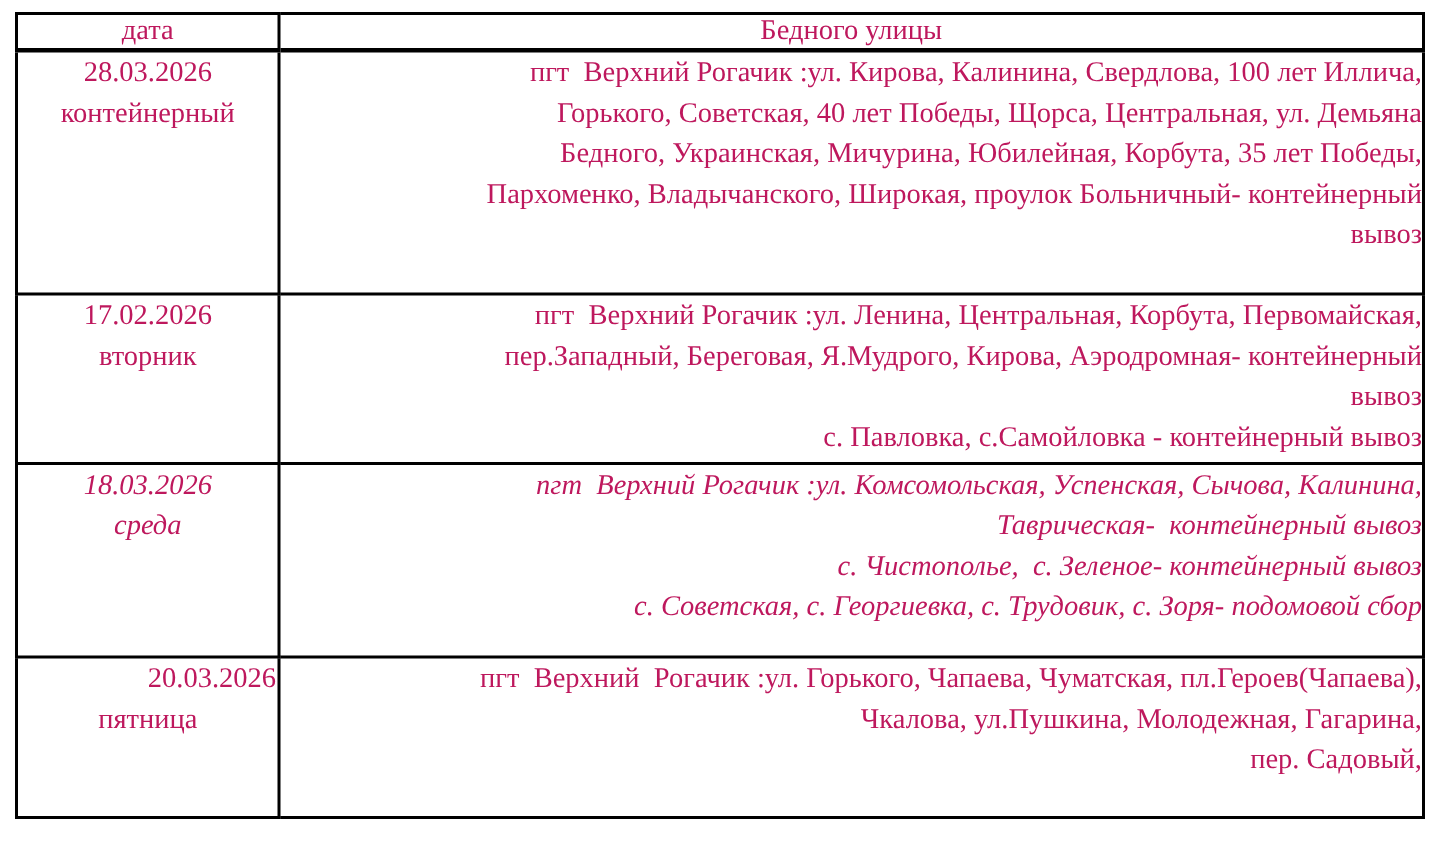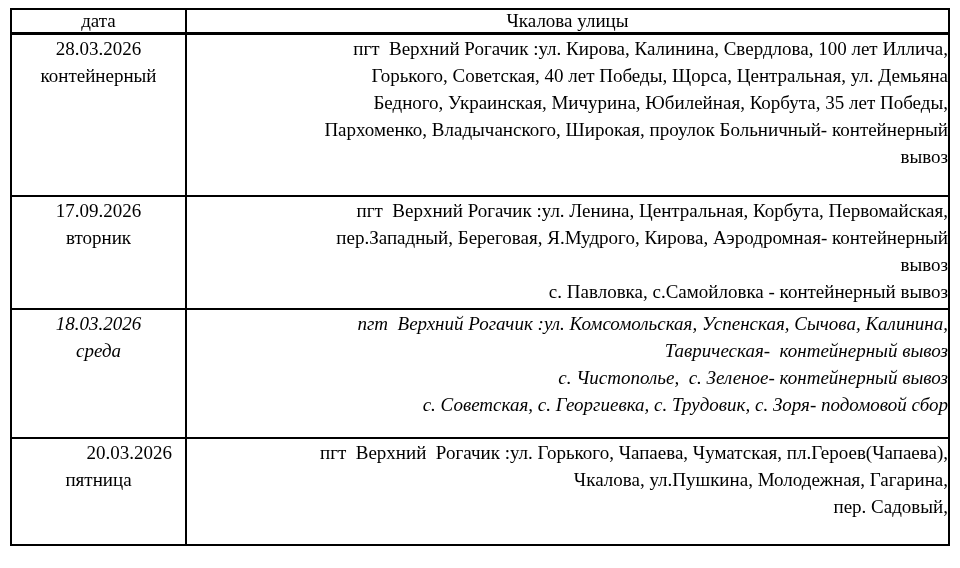--- a/index.html
+++ b/index.html
@@ -6,21 +6,21 @@
     margin: 0;
     padding: 0;
     background: #ffffff;
   }
   .page {
     position: relative;
     width: 960px;
     height: 568px;
     background: #ffffff;
     font-family: "Liberation Serif", "DejaVu Serif", serif;
-    color: #000000;
+    color: #be185d;
     overflow: hidden;
   }
   table.schedule {
     position: absolute;
     left: 10px;
     top: 8px;
     width: 938px;
     border-collapse: collapse;
     table-layout: fixed;
   }
@@ -52,21 +52,21 @@
   td.date-cell {
     text-align: center;
     padding-top: 3px;
   }
   td.date-cell .date,
   td.date-cell .weekday {
     display: block;
   }
   tr.row-3 td.date-cell .date {
     text-align: right;
-    padding-right: 13px;
+    padding-right: 1px;
   }
   td.street-cell {
     padding: 3px 2px 0 4px;
     text-align: right;
   }
   td.street-cell .street-text {
     white-space: pre-wrap;
     word-break: normal;
   }
 </style>
@@ -75,40 +75,40 @@
 
 <div class="page">
   <table class="schedule">
     <colgroup>
       <col class="col-date">
       <col class="col-street">
     </colgroup>
     <thead>
       <tr>
         <th>дата</th>
-        <th>Чкалова улицы</th>
+        <th>Бедного улицы</th>
       </tr>
     </thead>
     <tbody>
       <tr class="row-0">
         <td class="date-cell">
           <span class="date">28.03.2026</span>
           <span class="weekday">контейнерный</span>
         </td>
         <td class="street-cell">
           <div class="street-text">пгт  Верхний Рогачик :ул. Кирова, Калинина, Свердлова, 100 лет Иллича,
 Горького, Советская, 40 лет Победы, Щорса, Центральная, ул. Демьяна
 Бедного, Украинская, Мичурина, Юбилейная, Корбута, 35 лет Победы,
 Пархоменко, Владычанского, Широкая, проулок Больничный- контейнерный
 вывоз</div>
         </td>
       </tr>
       <tr class="row-1">
         <td class="date-cell">
-          <span class="date">17.09.2026</span>
+          <span class="date">17.02.2026</span>
           <span class="weekday">вторник</span>
         </td>
         <td class="street-cell">
           <div class="street-text">пгт  Верхний Рогачик :ул. Ленина, Центральная, Корбута, Первомайская,
 пер.Западный, Береговая, Я.Мудрого, Кирова, Аэродромная- контейнерный
 вывоз
 с. Павловка, с.Самойловка - контейнерный вывоз</div>
         </td>
       </tr>
       <tr class="row-2">

